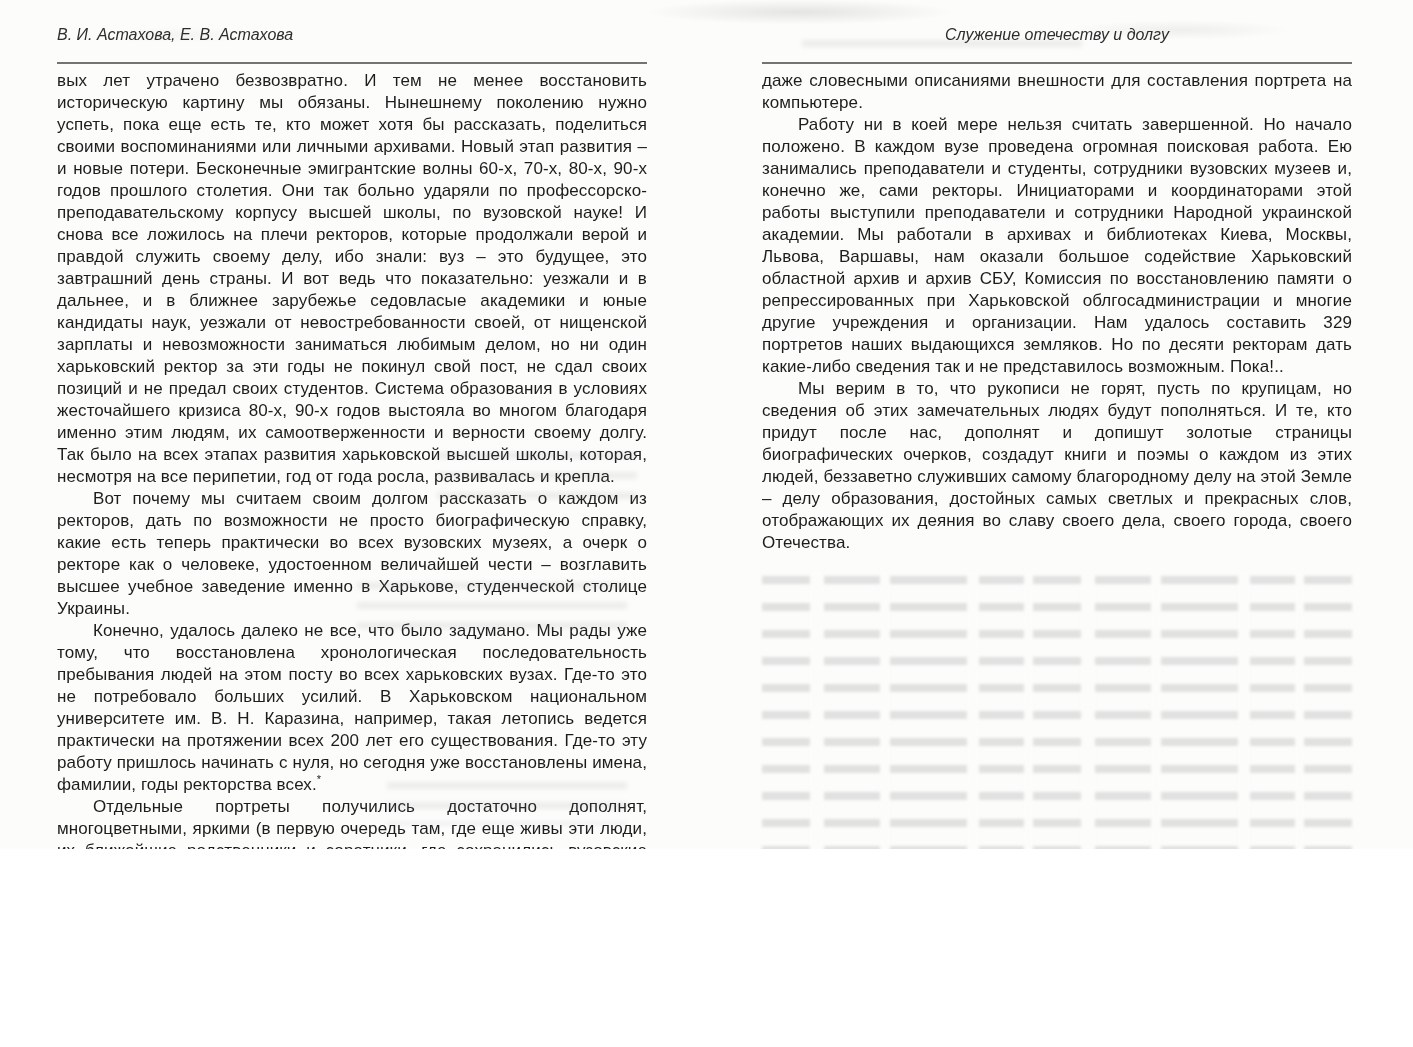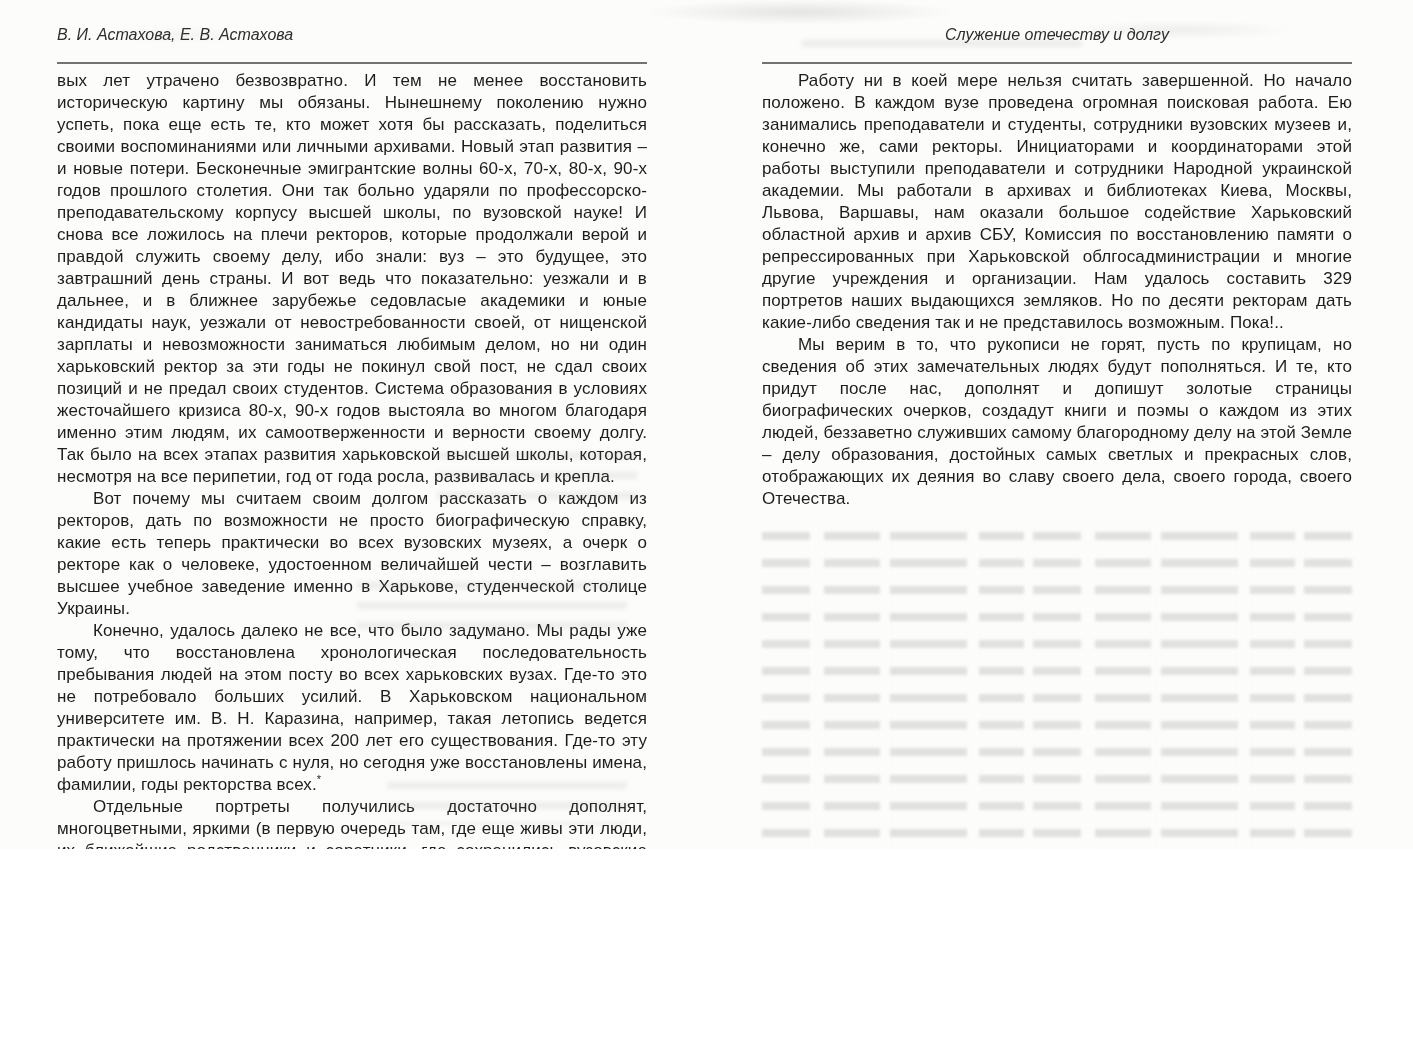--- a/index.html
+++ b/index.html
@@ -153,20 +153,21 @@
 
     <div class="page-number pn-left">164</div>
   </section>
 
   <section class="page right">
     <div class="bleed-patch bp-head-r"></div>
     <div class="running-head align-right">Служение отечеству и долгу</div>
     <div class="head-rule"></div>
 
     <div class="body-text">
+      <p class="para">даже словесными описаниями внешности для составления портрета на компьютере.</p>
       <p class="para indent">Работу ни в коей мере нельзя считать завершенной. Но начало положено. В каждом вузе проведена огромная поисковая работа. Ею занимались преподаватели и студенты, сотрудники вузовских музеев и, конечно же, сами ректоры. Инициаторами и координаторами этой работы выступили преподаватели и сотрудники Народной украинской академии. Мы работали в архивах и библиотеках Киева, Москвы, Львова, Варшавы, нам оказали большое содействие Харьковский областной архив и архив СБУ, Комиссия по восстановлению памяти о репрессированных при Харьковской облгосадминистрации и многие другие учреждения и организации. Нам удалось составить 329 портретов наших выдающихся земляков. Но по десяти ректорам дать какие-либо сведения так и не представилось возможным. Пока!..</p>
       <p class="para indent">Мы верим в то, что рукописи не горят, пусть по крупицам, но сведения об этих замечательных людях будут пополняться. И те, кто придут после нас, дополнят и допишут золотые страницы биографических очерков, создадут книги и поэмы о каждом из этих людей, беззаветно служивших самому благородному делу на этой Земле – делу образования, достойных самых светлых и прекрасных слов, отображающих их деяния во славу своего дела, своего города, своего Отечества.</p>
     </div>
 
     <div class="bleedthrough"></div>
 
     <div class="page-number pn-right">165</div>
   </section>
 
 </div>

